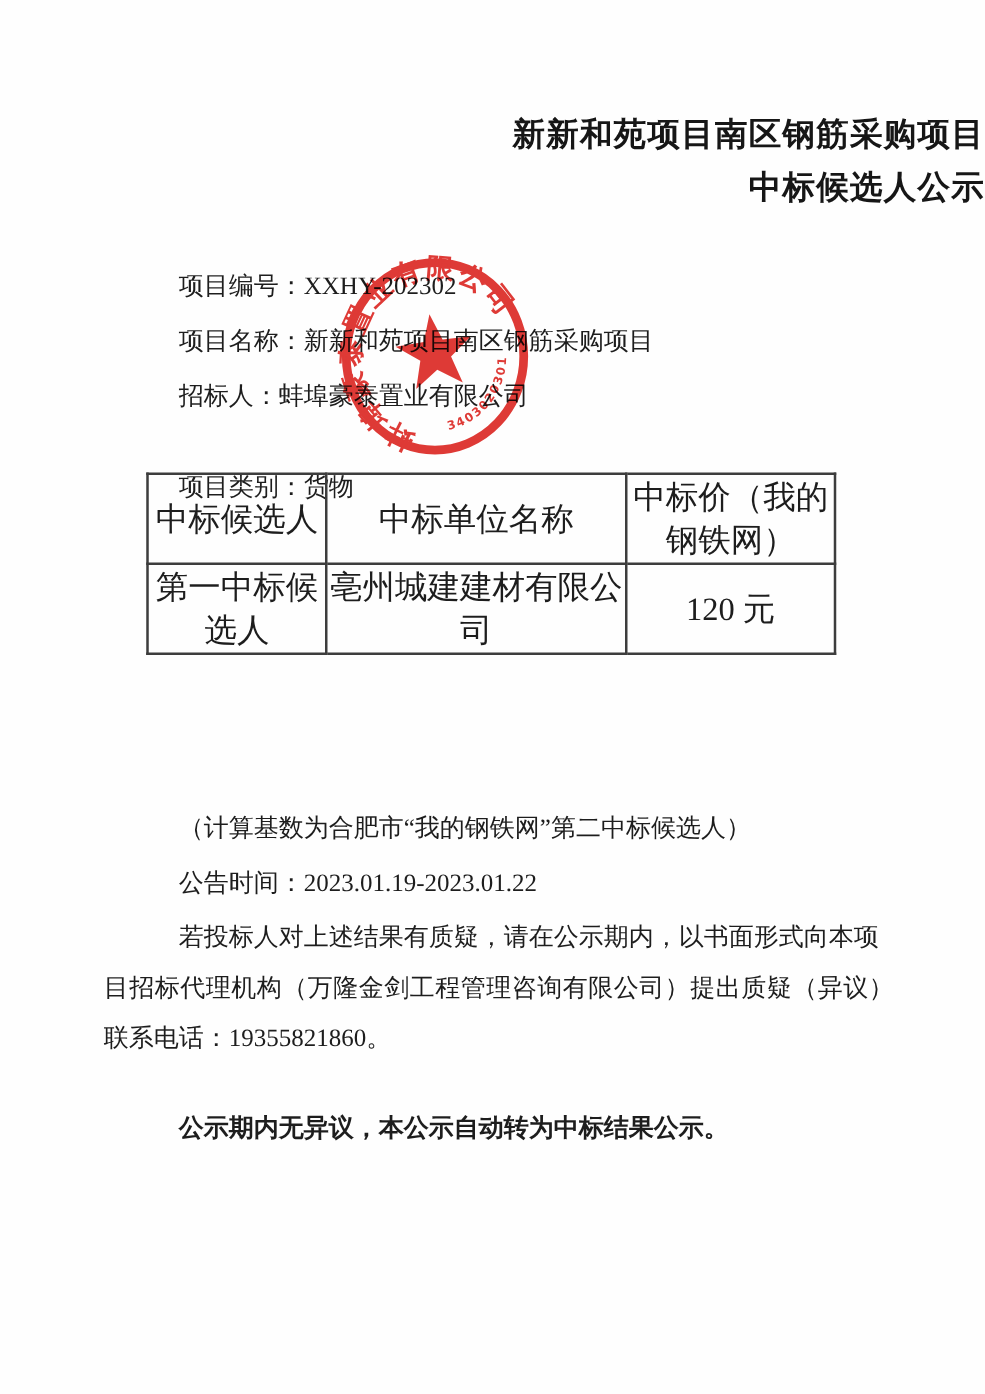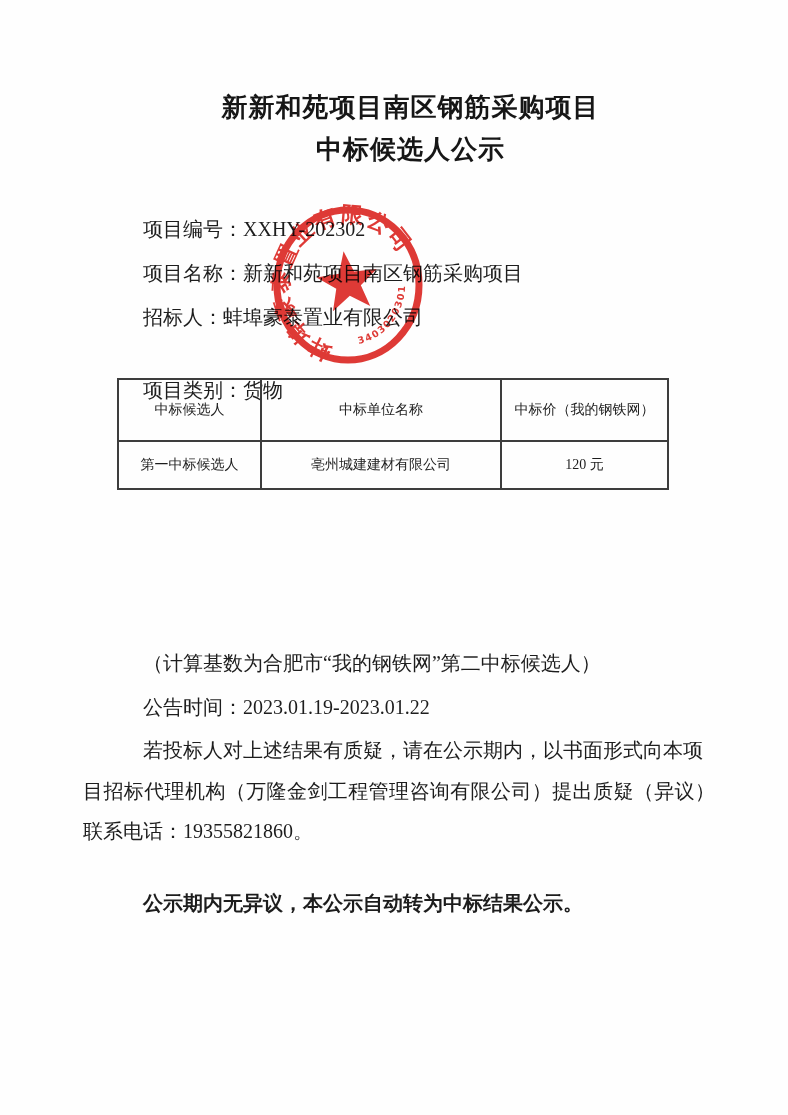--- a/index.html
+++ b/index.html
@@ -7,36 +7,36 @@
   body {
     position:relative;
     background:#fefefe;
     font-family:"Liberation Serif","DejaVu Serif",serif;
     color:#1f1f1f;
     overflow:hidden;
   }
   .abs { position:absolute; white-space:nowrap; }
   .title {
     left:0; right:0;
-    text-align:center;
+    text-align:right;
     font-size:26px;
     font-weight:700;
     letter-spacing:1px;
     color:#161616;
     padding-left:33px;
   }
   .bodyline { font-size:20px; line-height:23px; color:#1d1d1d; }
   .tight { letter-spacing:0.4px; }
   table.bid {
     position:absolute;
     left:117px; top:378px;
     width:550px;
     border-collapse:collapse;
     table-layout:fixed;
-    font-size:14px;
+    font-size:26px;
     color:#1d1d1d;
   }
   table.bid th, table.bid td {
     border:2px solid #3d3d3d;
     text-align:center;
     vertical-align:middle;
     font-weight:normal;
     padding:0;
   }
   tr.hdr  { height:62px; }

